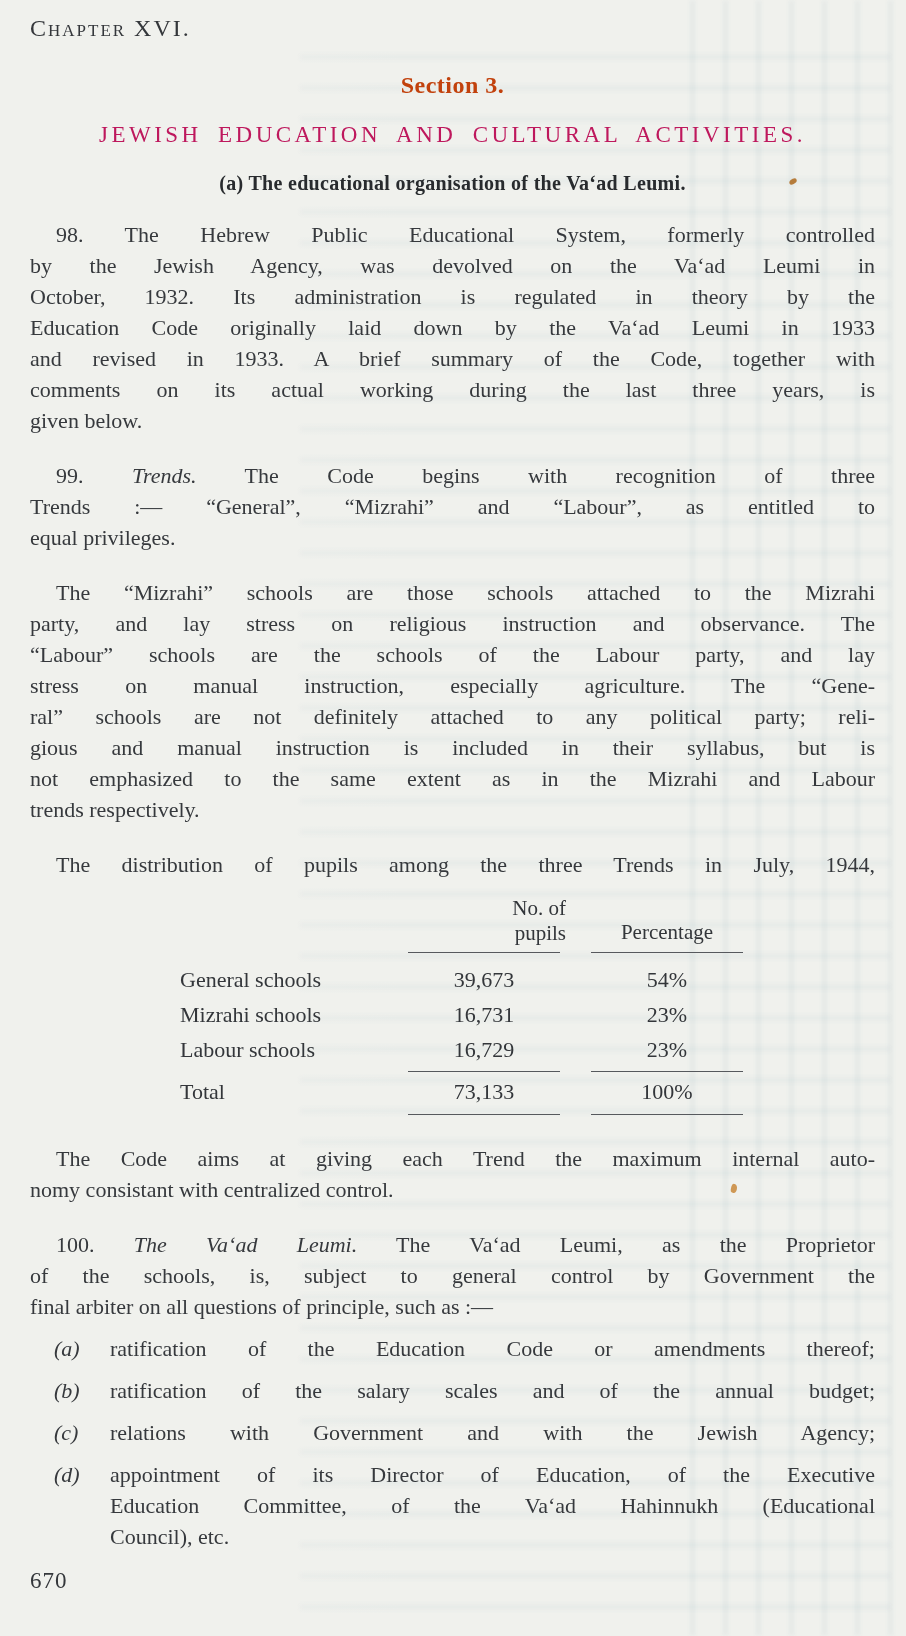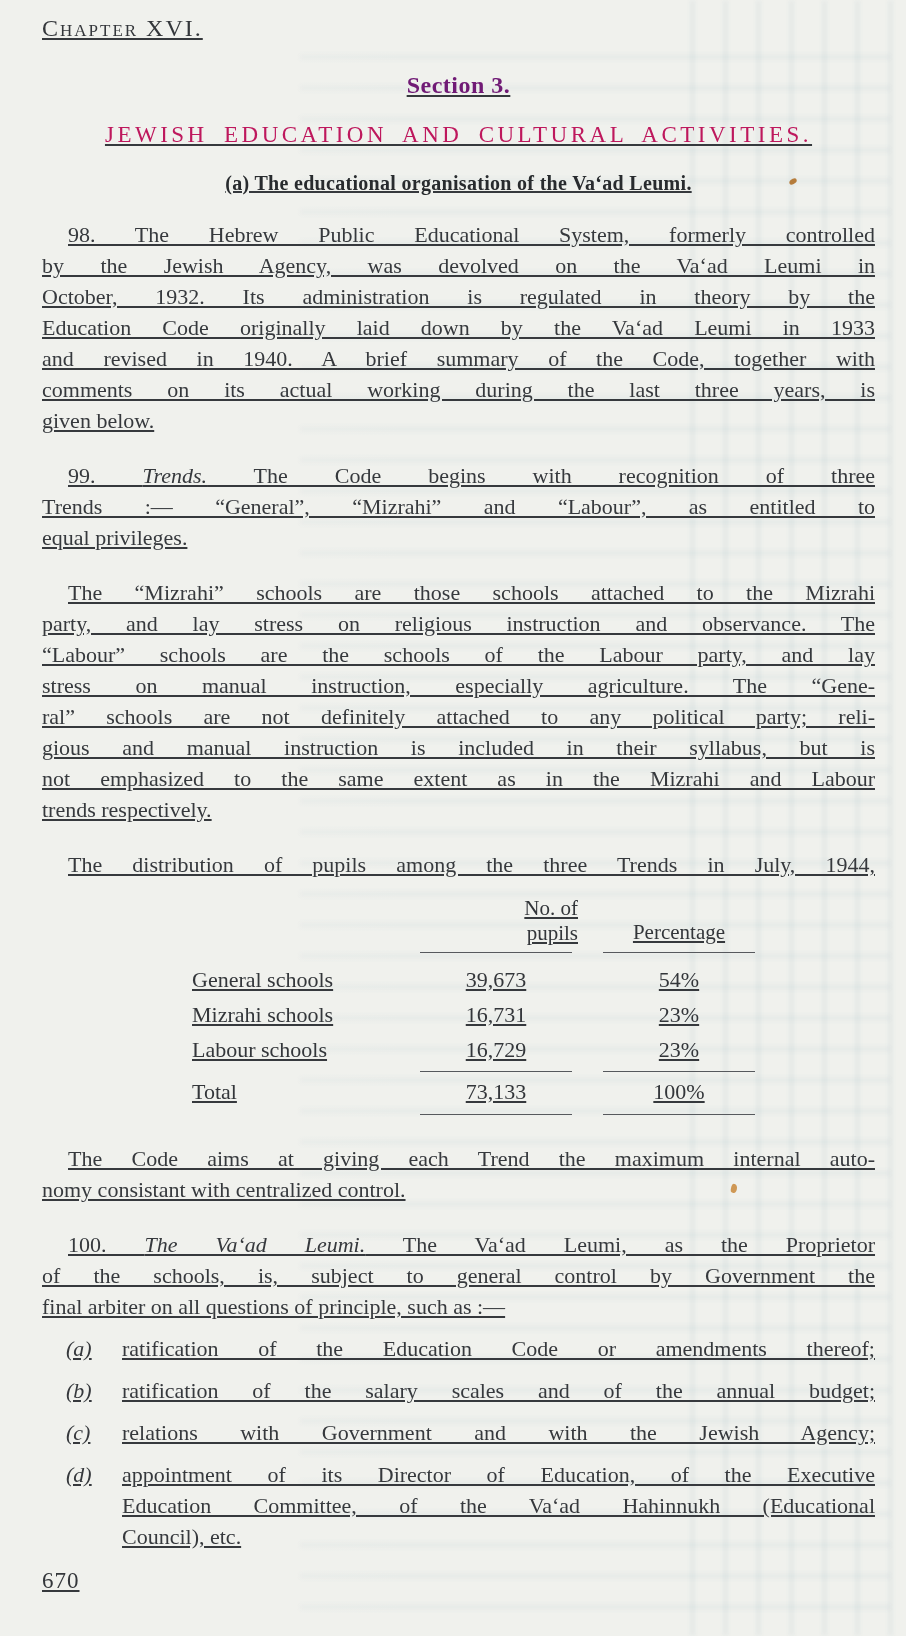--- a/index.html
+++ b/index.html
@@ -29,29 +29,29 @@
     left:0; top:0; width:906px; height:1636px;
     background:linear-gradient(90deg, #f0f1ed 0%, rgba(240,241,237,0) 45%);
   }
   .speck { position:absolute; z-index:3; pointer-events:none; }
   #speck-1 { left:789px; top:179px; width:8px; height:5px; background:#b07028;
              border-radius:60% 40% 55% 45%; transform:rotate(-28deg); opacity:.9; }
   #speck-2 { left:731px; top:1184px; width:6px; height:9px; background:#c9883a;
              border-radius:40% 60% 50% 50%; transform:rotate(14deg); opacity:.85; }
 
   
-  .content { position:relative; z-index:2; padding:14px 31px 0 42px;text-decoration:underline; }
+  .content { position:relative; z-index:2; padding:14px 31px 0 30px; }
 
   .chapter {
     font-size:24px; font-variant:small-caps; letter-spacing:2px;
     color:#34373b; line-height:28px;
   }
   .section-heading {
     text-align:center; font-weight:bold; font-size:24px;
-    margin-top:30px; color:#701a75; letter-spacing:.5px;
+    margin-top:30px; color:#c2410c; letter-spacing:.5px;
   }
   .main-heading {
     text-align:center; font-size:23px; letter-spacing:3.5px; word-spacing:7px;
     margin-top:23px; color:#be185d;
   }
   .sub-heading {
     text-align:center; font-weight:bold; font-size:20px;
     margin-top:24px; color:#282b2e; letter-spacing:.3px;
   }
 
@@ -100,21 +100,21 @@
   <div class="section-heading">Section 3.</div>
   <div class="main-heading">JEWISH EDUCATION AND CULTURAL ACTIVITIES.</div>
   <div class="sub-heading">(a) The educational organisation of the Va‘ad Leumi.</div>
 
   <div>
       <div class="paragraph">
         <div class="line j indent">98. The Hebrew Public Educational System, formerly controlled</div>
         <div class="line j">by the Jewish Agency, was devolved on the Va‘ad Leumi in</div>
         <div class="line j">October, 1932. Its administration is regulated in theory by the</div>
         <div class="line j">Education Code originally laid down by the Va‘ad Leumi in 1933</div>
-        <div class="line j">and revised in 1940. A brief summary of the Code, together with</div>
+        <div class="line j">and revised in 1933. A brief summary of the Code, together with</div>
         <div class="line j">comments on its actual working during the last three years, is</div>
         <div class="line">given below.</div>
       </div>
       <div class="paragraph">
         <div class="line j indent"><span>99. </span><span class="it">Trends.</span><span> The Code begins with recognition of three</span></div>
         <div class="line j">Trends :— “General”, “Mizrahi” and “Labour”, as entitled to</div>
         <div class="line">equal privileges.</div>
       </div>
       <div class="paragraph">
         <div class="line j indent">The “Mizrahi” schools are those schools attached to the Mizrahi</div>

